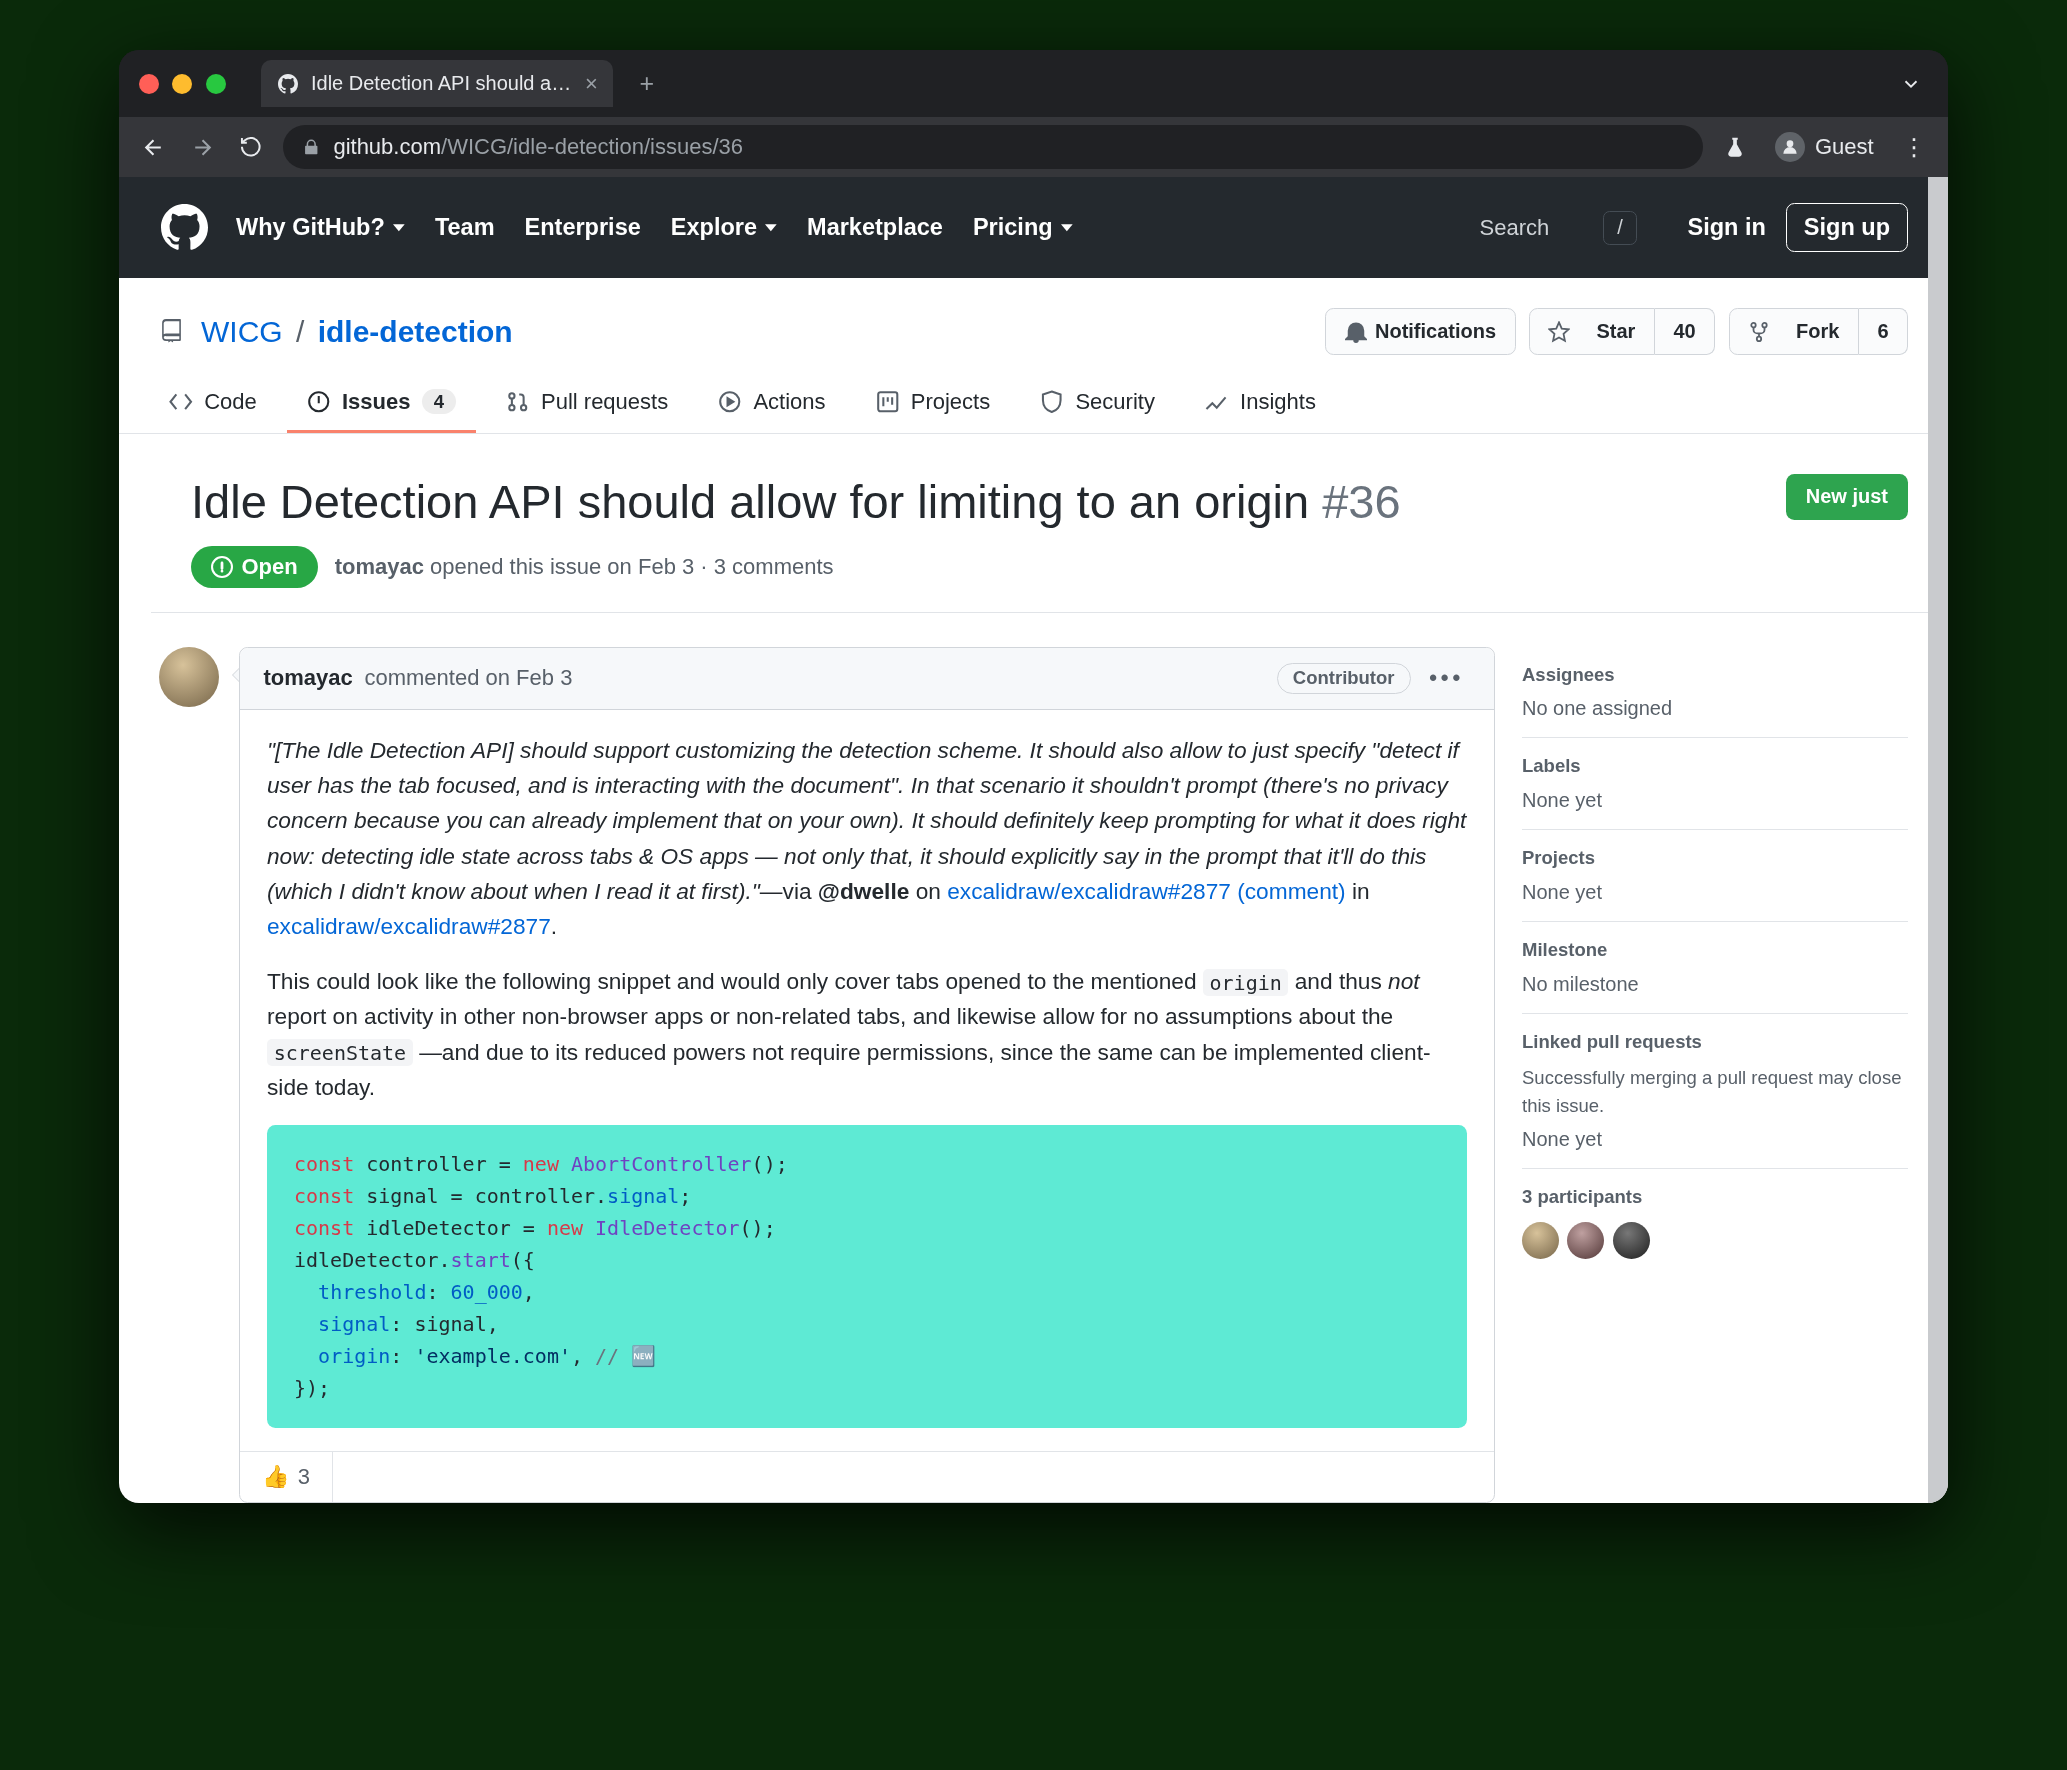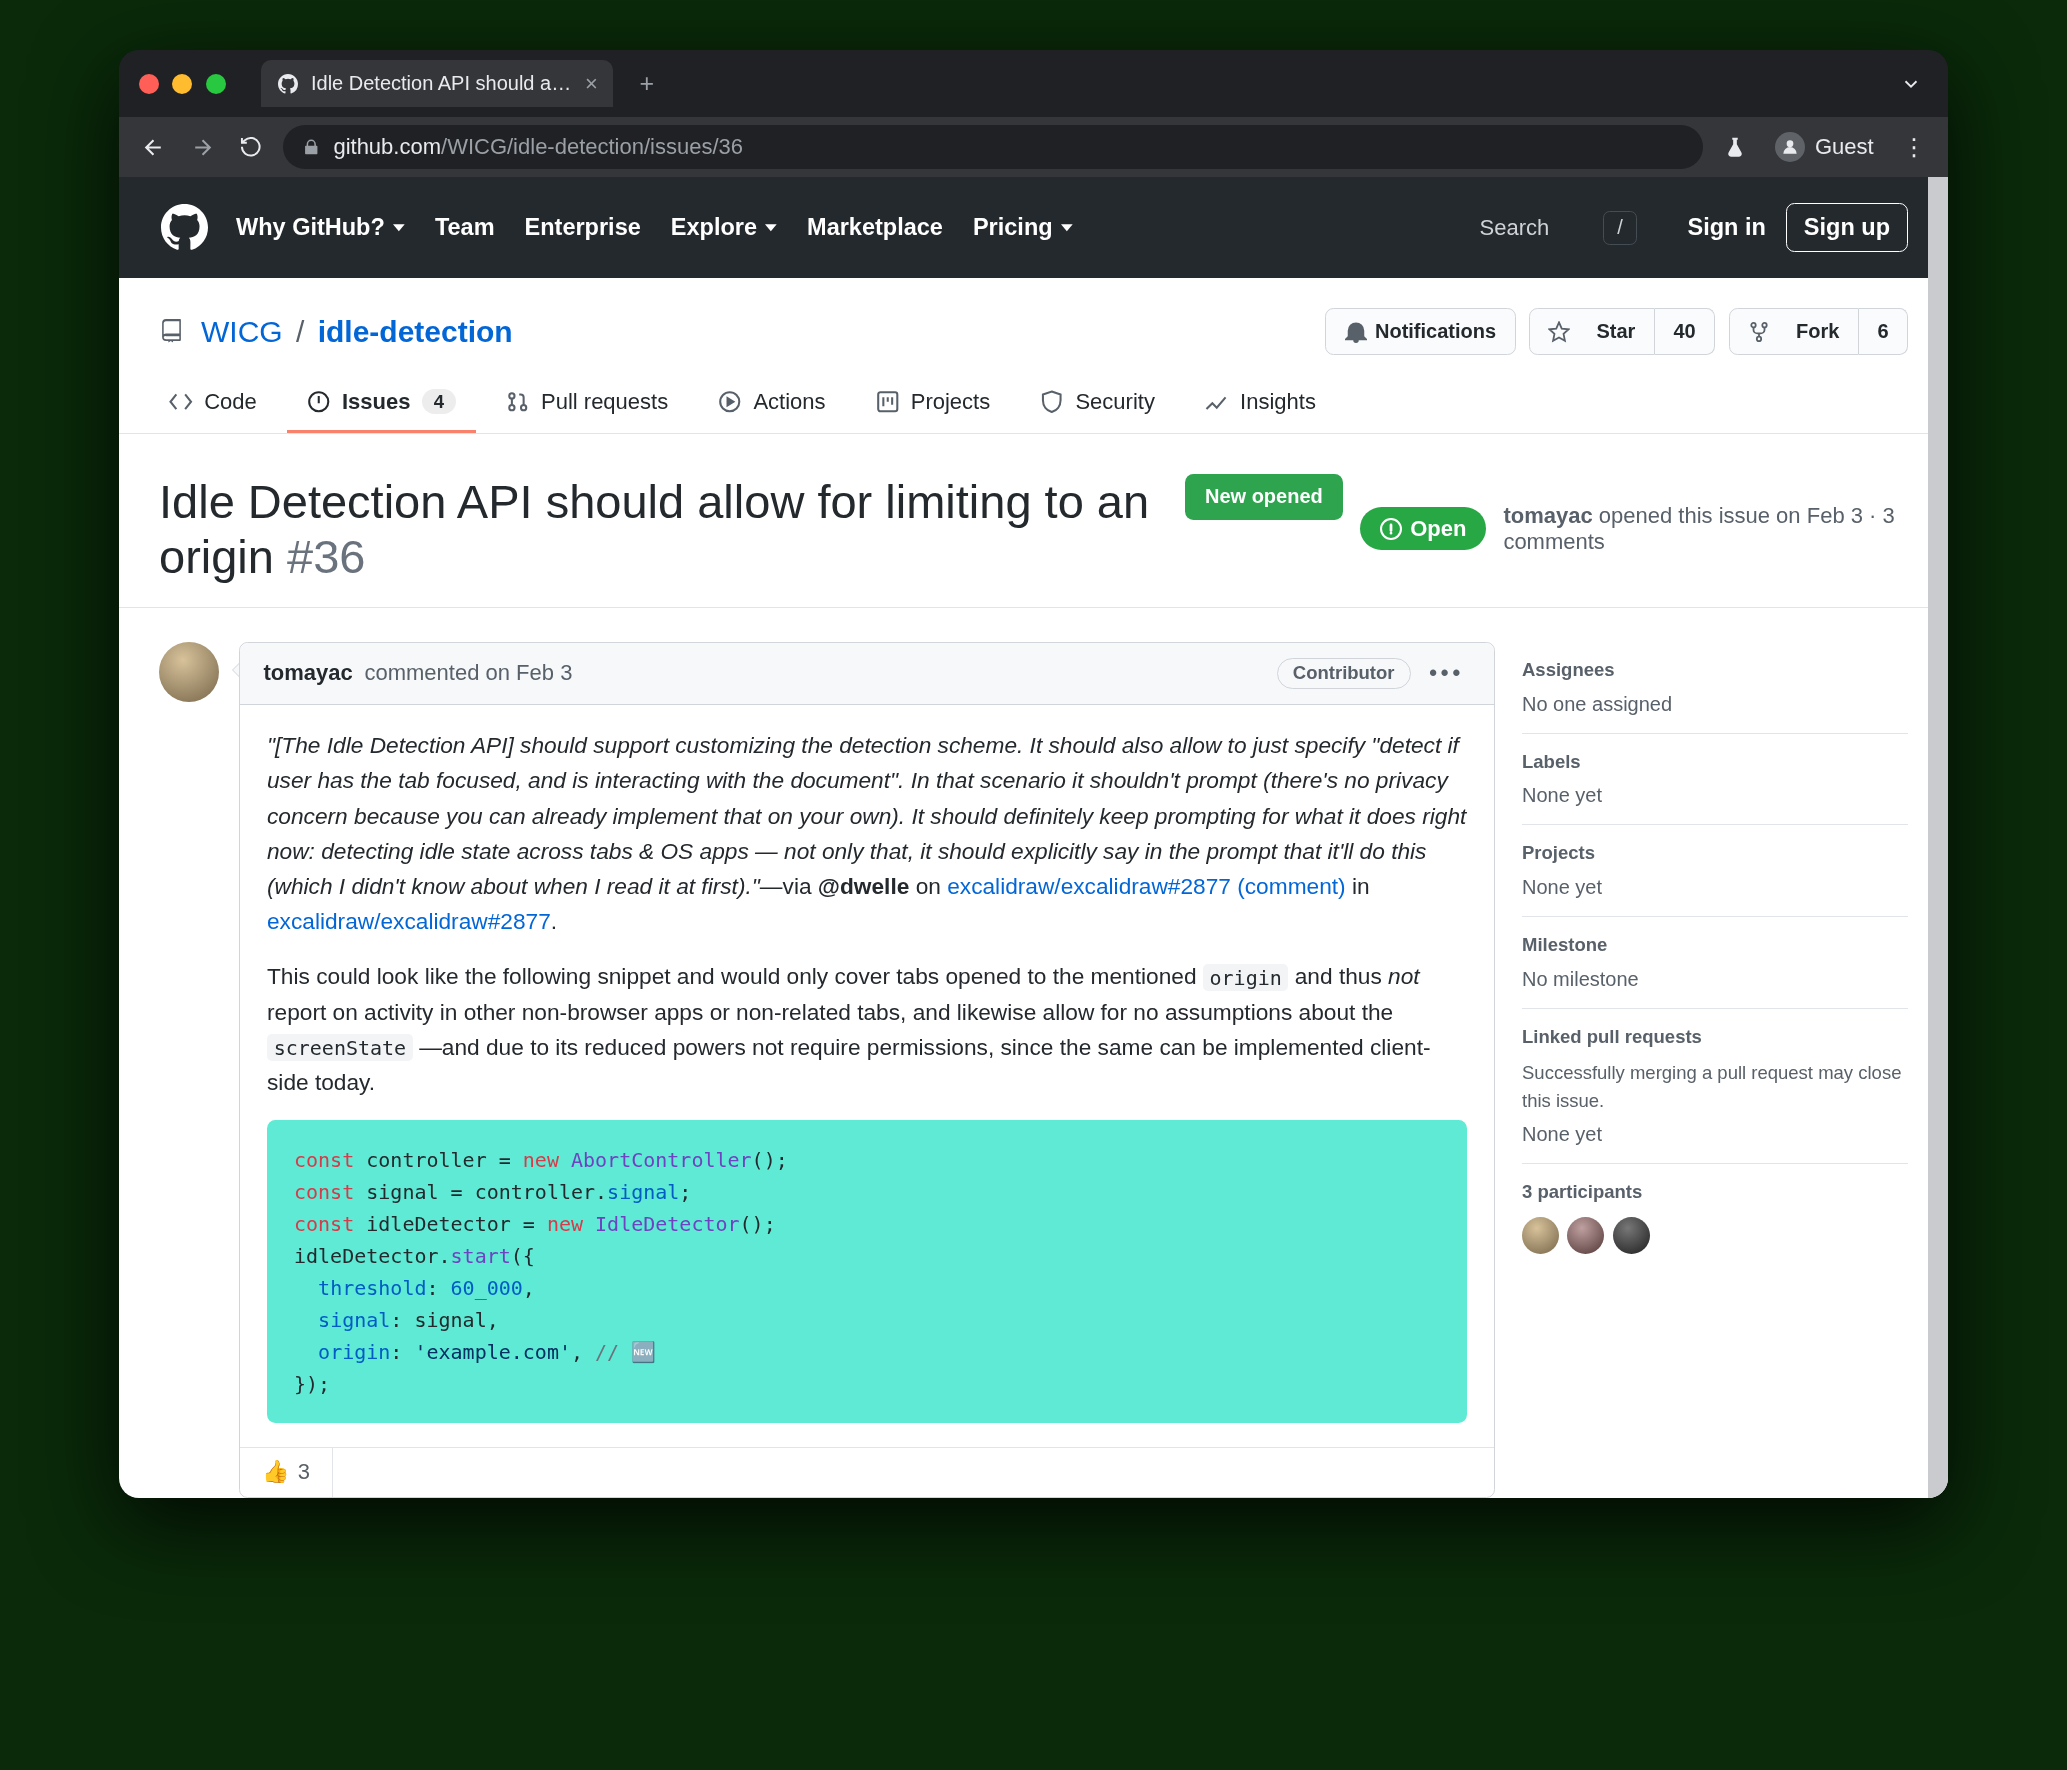--- a/index.html
+++ b/index.html
@@ -112,21 +112,21 @@
     display:flex; align-items:center; gap:11.7px; padding:15px 20px;
     font-size:22px; color:#24292e; border-bottom:3.4px solid transparent; cursor:pointer;
   }
   .rtab.selected { border-bottom-color:#f9826c; font-weight:600; }
   .rtab .count { background:#ededed; border-radius:15px; padding:1.7px 11.7px; font-size:18.5px; font-weight:600; }
   .rtab svg { width:23.5px; height:23.5px; color:#586069; }
   .rtab.selected svg { color:#24292e; }
 
   .issue-header {
     padding:40px 40px 23.5px; border-bottom:0.8px solid #e1e4e8;
-    display:flex; flex-direction:row; gap:17px;
+    display:flex; flex-direction:column; gap:17px;margin-left:32px;
   }
   .issue-title-row { display:flex; align-items:flex-start; gap:20px; }
   .issue-title { font-size:47px; font-weight:400; color:#24292e; flex:1; }
   .issue-title .num { color:#6a737d; font-weight:300; }
   .new-issue { background:#2ea44f; color:#fff; border:none; border-radius:8.4px; padding:11.7px 20px; font-size:20px; font-weight:600; cursor:pointer; }
   .issue-meta { display:flex; align-items:center; gap:17px; font-size:22px; color:#586069; }
   .state-open {
     display:inline-flex; align-items:center; gap:8.4px; background:#28a745; color:#fff;
     border-radius:25px; padding:8.4px 20px; font-weight:600;text-align:center;
   }
@@ -403,21 +403,21 @@
           <span>Insights</span>
         </div>
     </div>
 
     <div class="issue-header">
       <div class="issue-title-row">
         <h1 class="issue-title">
           <span>Idle Detection API should allow for limiting to an origin</span>
           <span class="num">#36</span>
         </h1>
-        <button class="new-issue">New opened</button>
+        <button class="new-issue">New just</button>
       </div>
       <div class="issue-meta">
         <span class="state-open">
           <svg viewBox="0 0 16 16" fill="#fff">
               <path d="M8 0a8 8 0 1 0 0 16A8 8 0 0 0 8 0Zm0 14.5A6.5 6.5 0 1 1 8 1.5a6.5 6.5 0 0 1 0 13ZM8 4a1 1 0 0 0-1 1v4a1 1 0 0 0 2 0V5a1 1 0 0 0-1-1Zm0 8a1 1 0 1 0 0-2 1 1 0 0 0 0 2Z"></path>
             </svg>
           <span>Open</span>
         </span>
         <span><span class="author">tomayac</span> <span>opened this issue on Feb 3 · 3 comments</span></span>
       </div>

